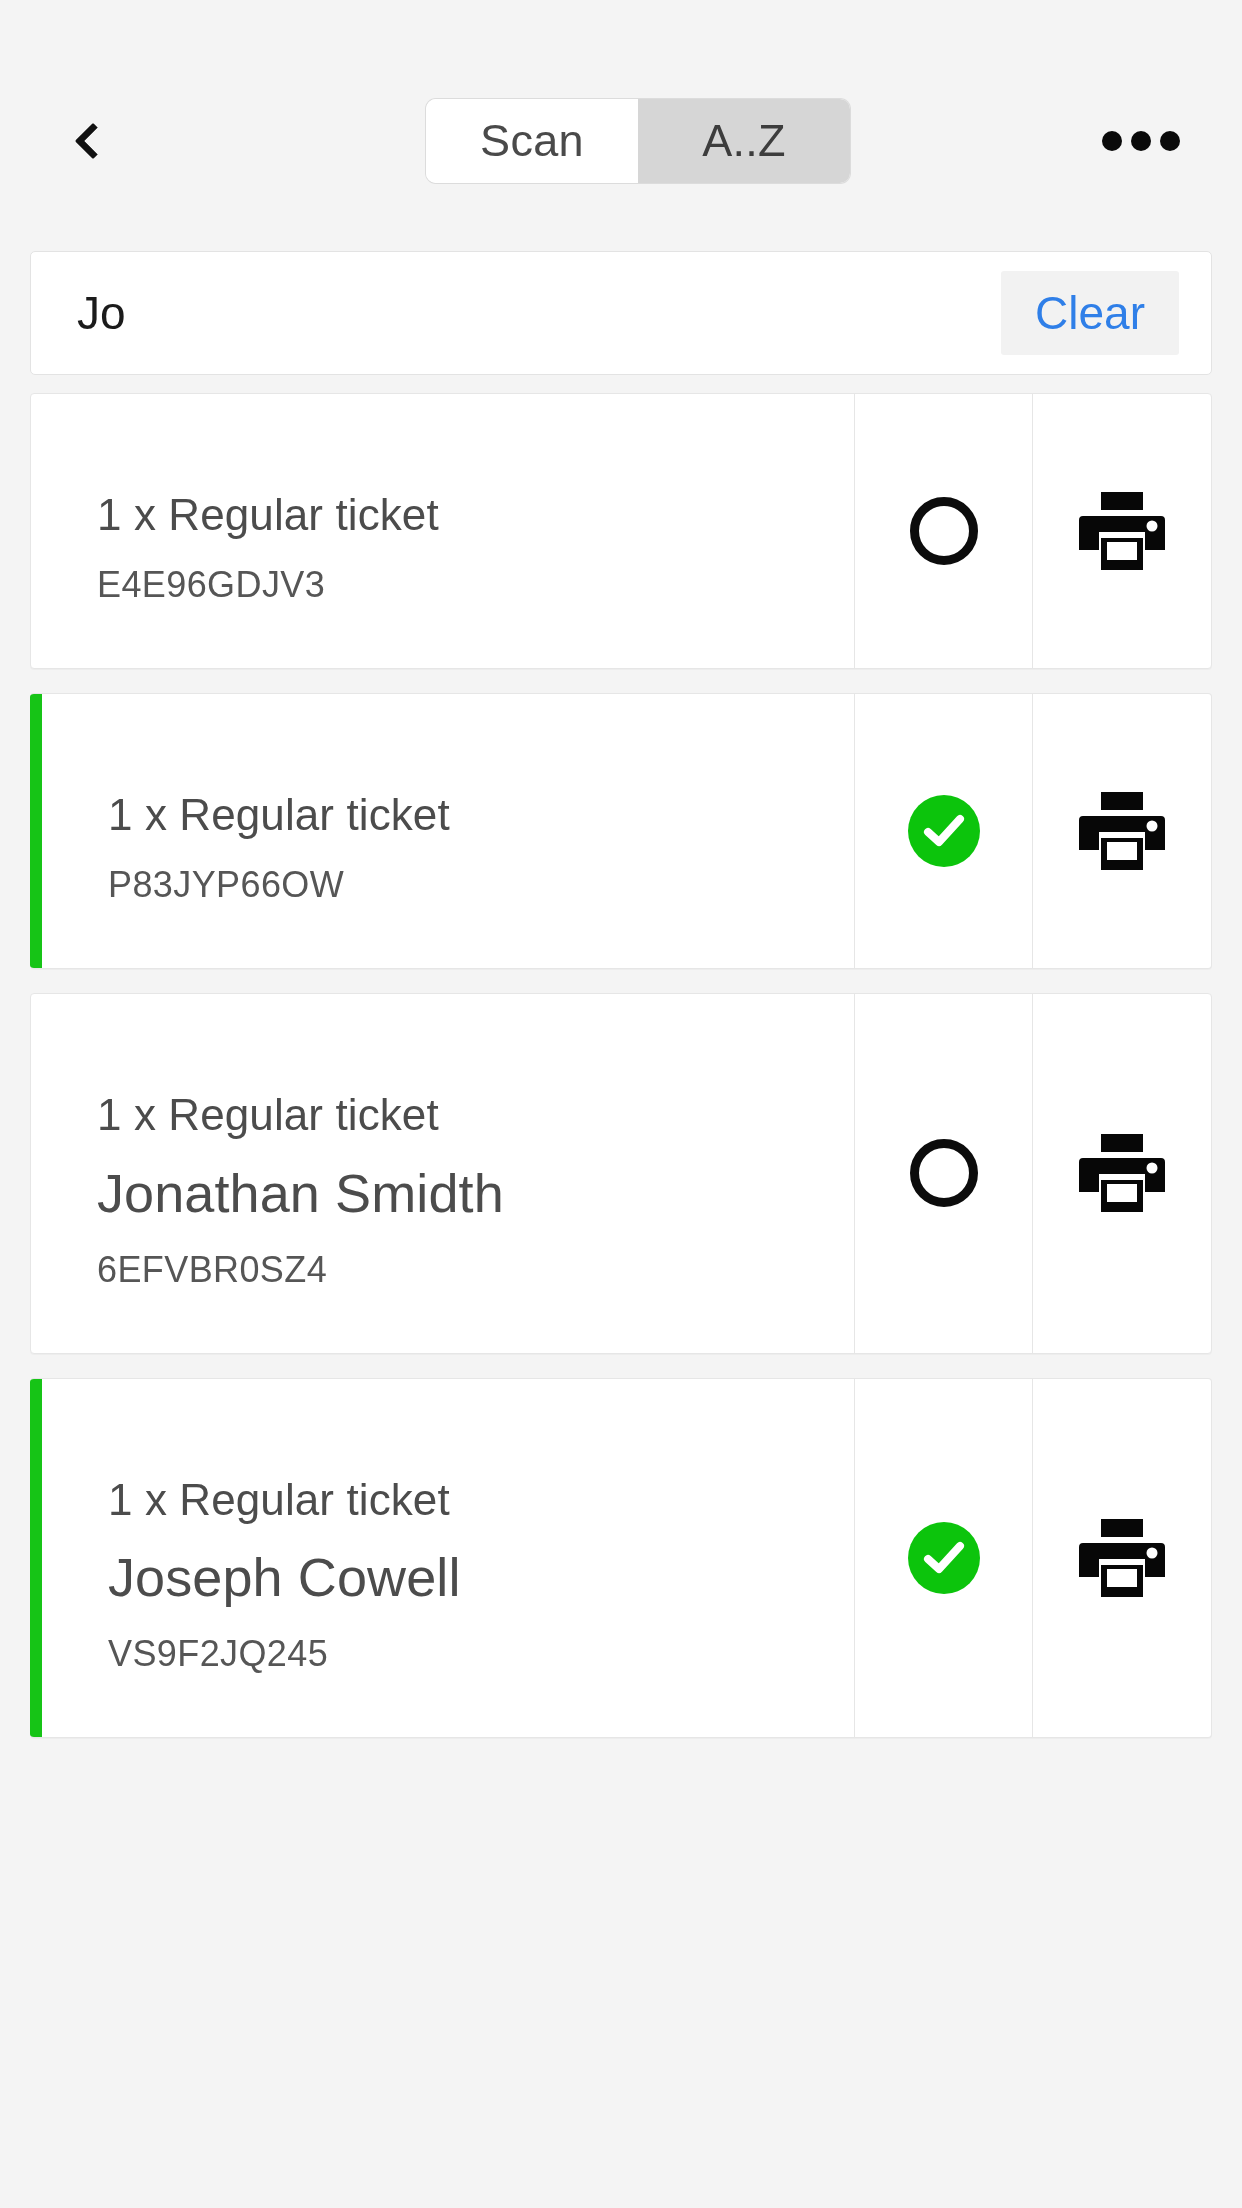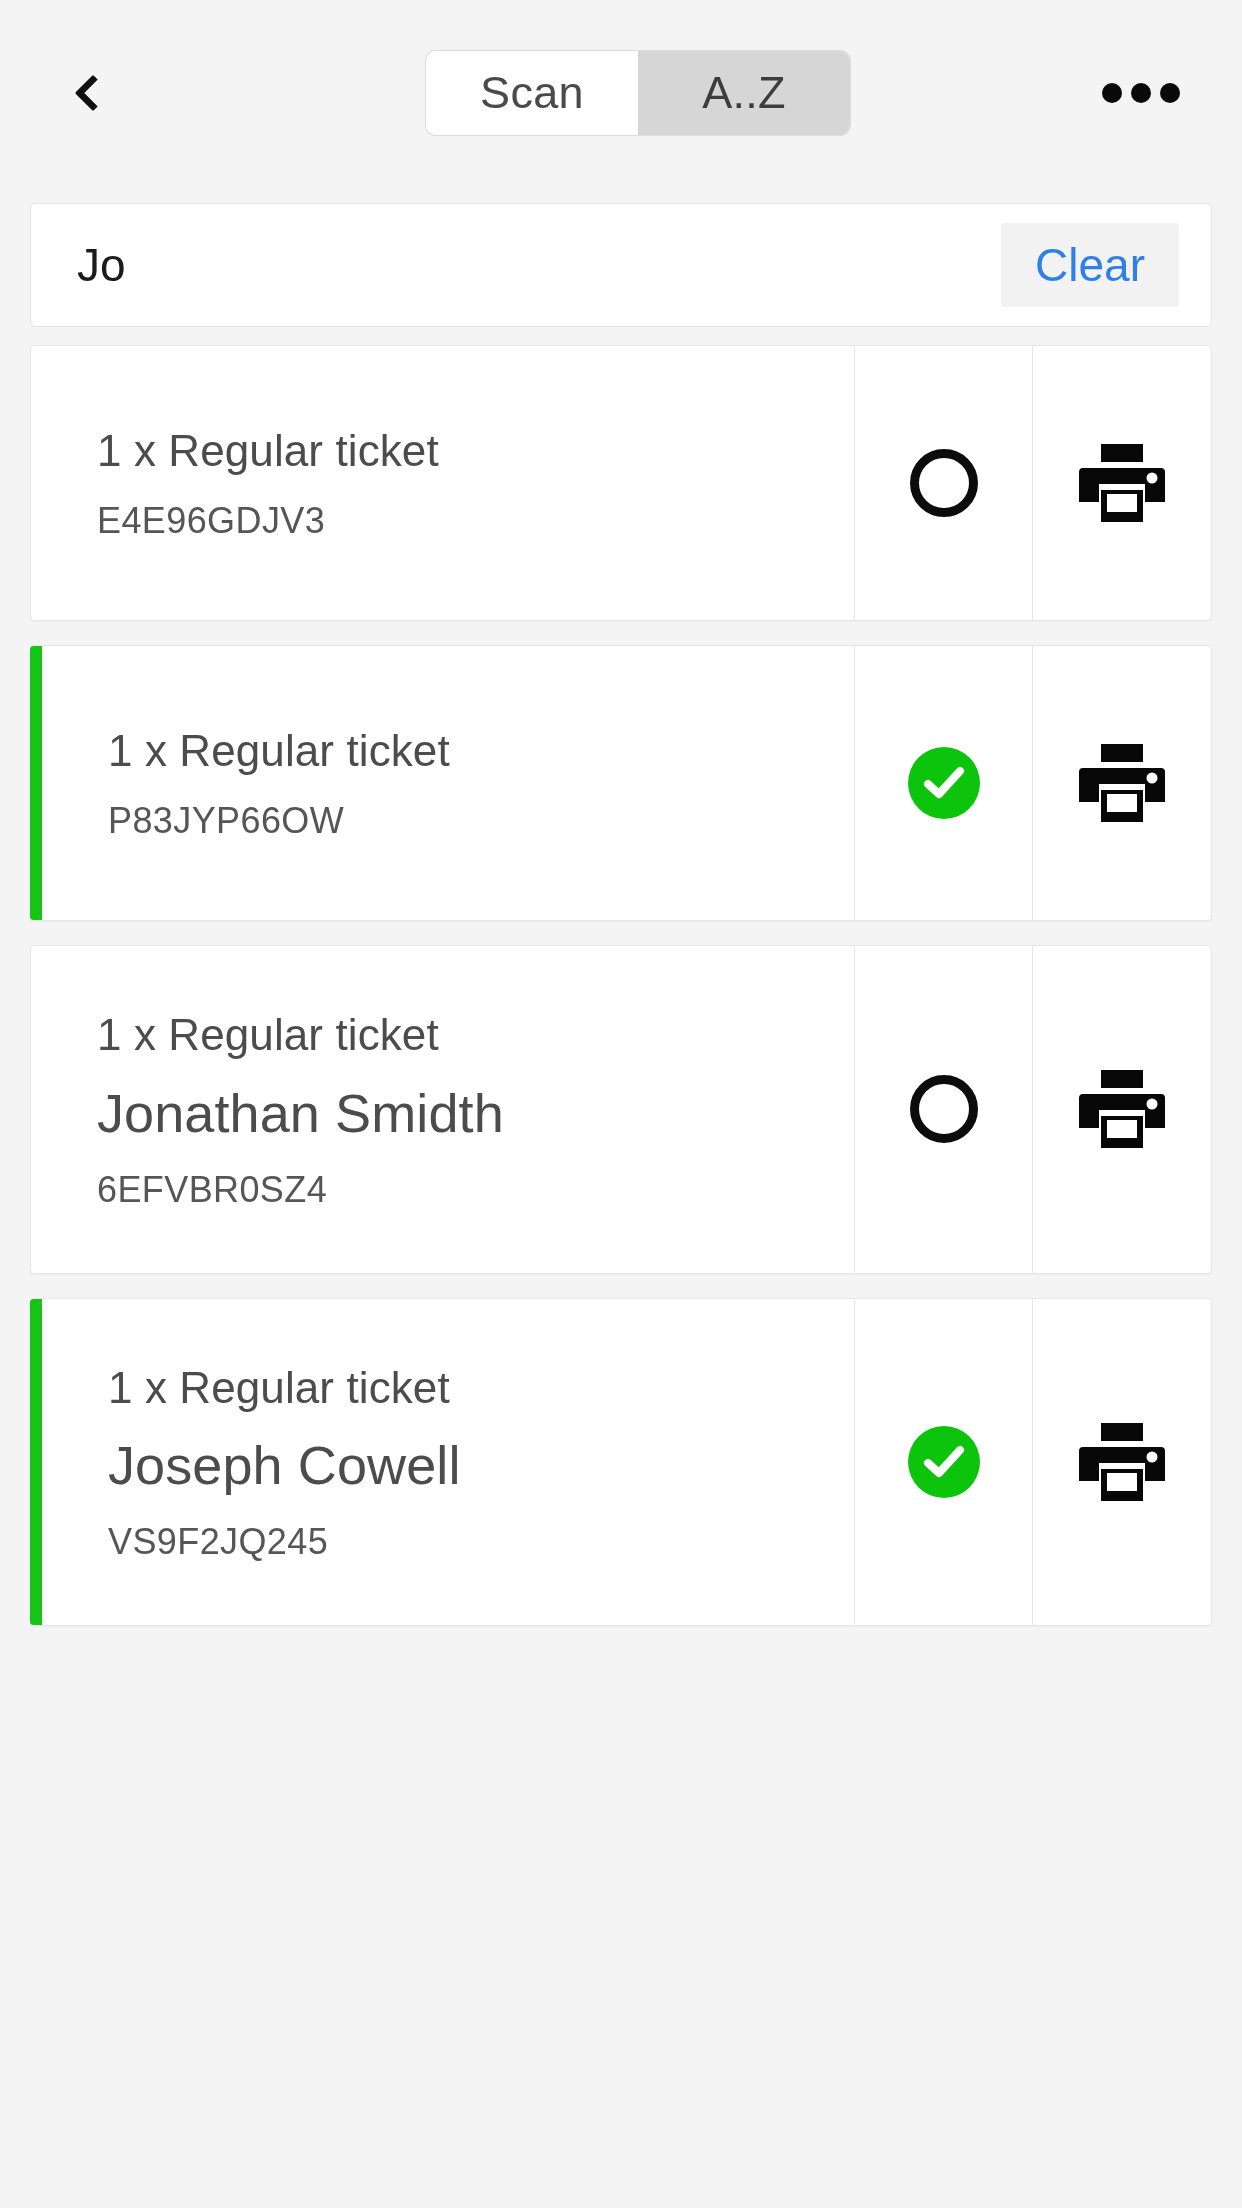--- a/index.html
+++ b/index.html
@@ -18,20 +18,21 @@
   }
 
   
   .header {
     height: 186px;
     display: flex;
     align-items: center;
     justify-content: space-between;
     padding: 0 62px 0 80px;
     background: #f4f4f4;
+    margin-top: 48px;
   }
 
   .back-btn {
     width: 70px;
     height: 70px;
     display: flex;
     align-items: center;
     justify-content: flex-start;
     cursor: pointer;
     background: none;
@@ -169,20 +170,21 @@
     flex-direction: column;
     justify-content: center;
     border-right: 1px solid #e6e6e6;
   }
   .ticket-line {
     font-size: 44px;
     color: #4c4c4c;
     font-weight: 400;
     line-height: 1.22;
     letter-spacing: 0.1px;
+    margin-top: 32px;
   }
   .attendee-name {
     font-size: 54px;
     color: #4c4c4c;
     font-weight: 400;
     line-height: 1.22;
     margin-top: 19px;
     letter-spacing: 0.1px;
   }
   .order-code {

